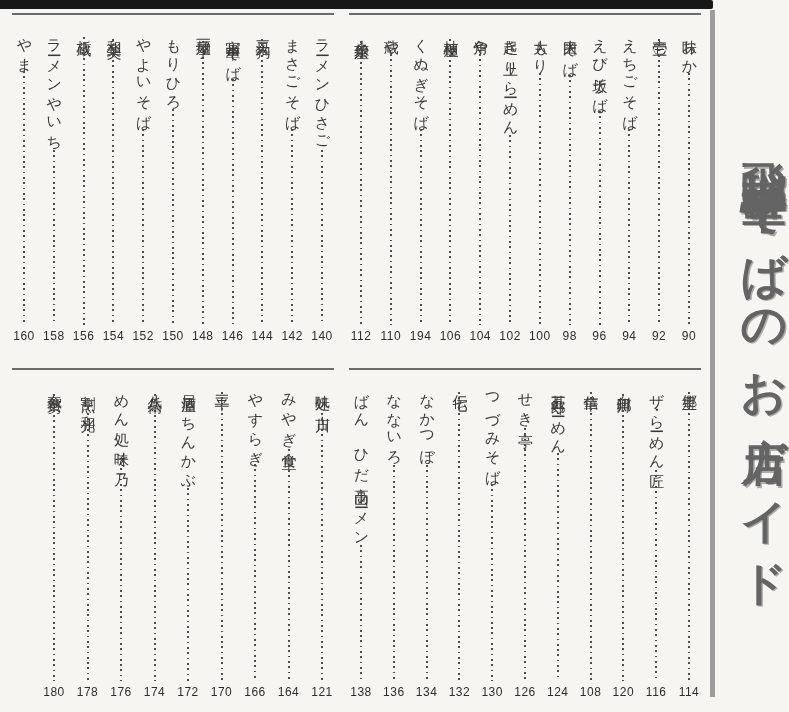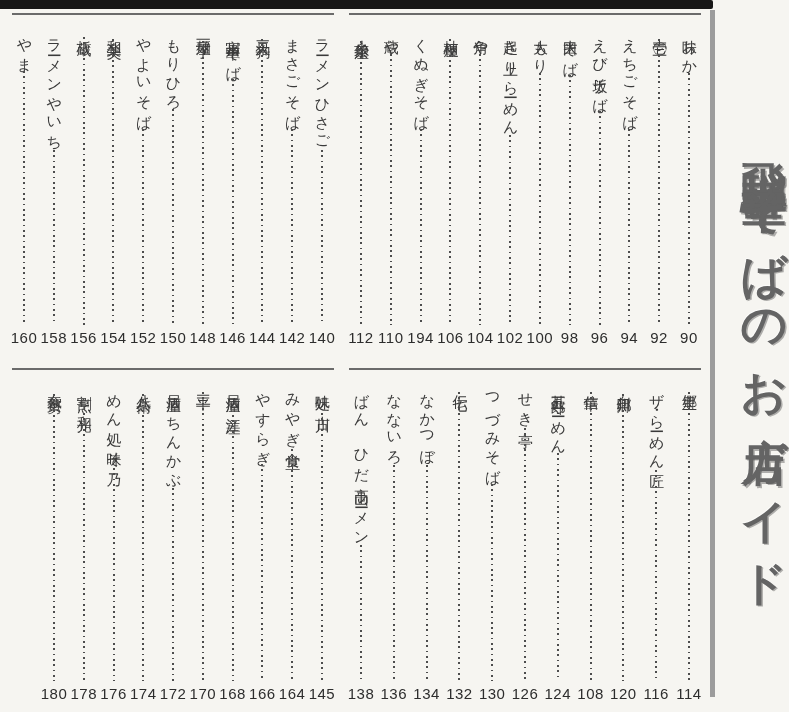--- a/index.html
+++ b/index.html
@@ -53,21 +53,21 @@
     font-size:15px;line-height:1;letter-spacing:2px;
     color:#3a3a3a;white-space:nowrap;
   }
   .leader{
     flex:1 1 auto;width:2px;margin:5px 0 4px;
     background-image:repeating-linear-gradient(to bottom,#4d4d4d 0 1.7px,transparent 1.7px 5.3px);
   }
   .page-num{
     height:17px;flex:0 0 auto;
     font-family:"Liberation Sans",sans-serif;
-    font-size:15px;color:#2d2d2d;letter-spacing:0.5px;
+    font-size:12px;color:#2d2d2d;letter-spacing:0.5px;
   }
 </style>
 </head>
 <body>
 
 <div class="page">
 
   <div class="top-bar"></div>
 
   <div class="toc-block block-upper-right">
@@ -280,40 +280,35 @@
     <div class="shop-name">ばん　ひだ高山ラーメン</div>
     <div class="leader"></div>
     <div class="page-num">138</div>
   </div>
 </div>
 
   <div class="toc-block block-lower-left">
   <div class="toc-col">
     <div class="shop-name">味処　古川</div>
     <div class="leader"></div>
-    <div class="page-num">145</div>
+    <div class="page-num">121</div>
   </div>
 
   <div class="toc-col">
     <div class="shop-name">みやぎ食堂</div>
     <div class="leader"></div>
     <div class="page-num">164</div>
   </div>
 
   <div class="toc-col">
     <div class="shop-name">やすらぎ</div>
     <div class="leader"></div>
     <div class="page-num">166</div>
   </div>
 
-  <div class="toc-col">
-    <div class="shop-name">居酒屋　江差</div>
-    <div class="leader"></div>
-    <div class="page-num">168</div>
-  </div>
 
   <div class="toc-col">
     <div class="shop-name">三平</div>
     <div class="leader"></div>
     <div class="page-num">170</div>
   </div>
 
   <div class="toc-col">
     <div class="shop-name">居酒屋　ちんかぶ</div>
     <div class="leader"></div>

